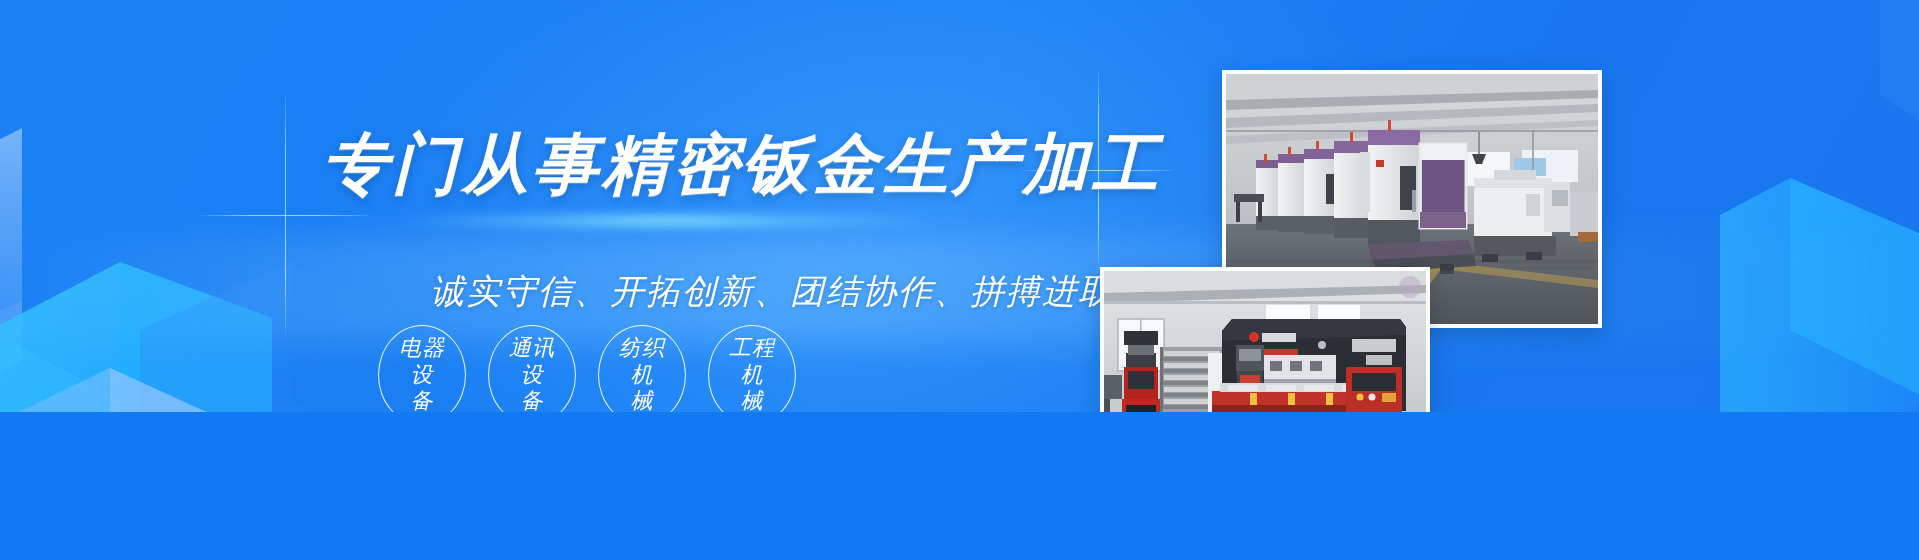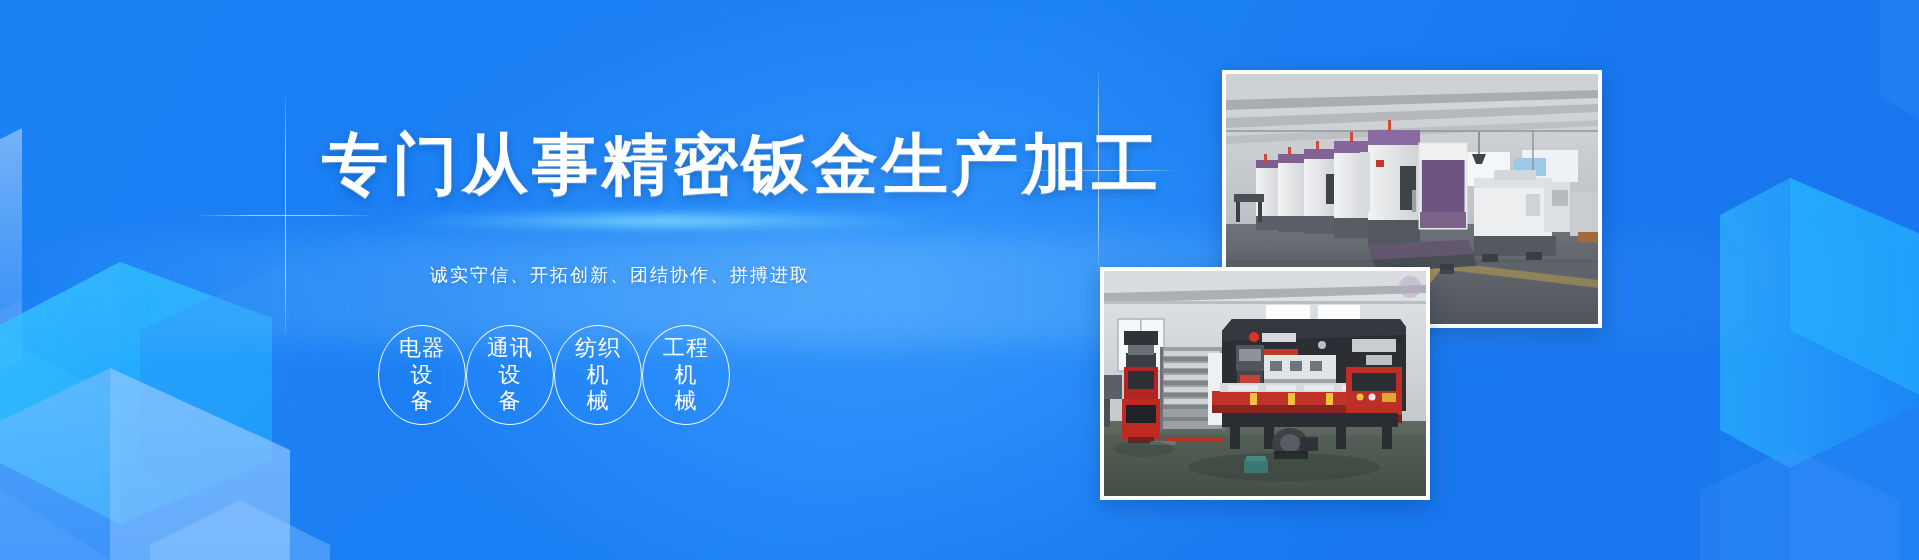--- a/index.html
+++ b/index.html
@@ -5,25 +5,26 @@
   * { margin:0; padding:0; box-sizing:border-box; }
   html,body { background:#1179f2; }
   body {
     width:1919px; height:560px;
     font-family:"Liberation Sans","DejaVu Sans",sans-serif;
     overflow:hidden;
   }
 
   .banner{
     position:relative;
-    width:1919px; height:560px;
+    width:1919px; height:412px;
     overflow:hidden;
     background:
       radial-gradient(ellipse 900px 520px at 46% 52%, rgba(70,165,255,.55) 0%, rgba(70,165,255,0) 62%),
       linear-gradient(118deg,#1b81f5 0%,#1a7ef4 28%,#1c82f6 48%,#1877ef 74%,#1a76ee 100%);
+    font-style: italic;
   }
 
   
   .bg-layer{ position:absolute; inset:0; pointer-events:none; }
   .bg-layer svg{ display:block; width:1919px; height:560px; }
 
   
   .light-band{
     position:absolute; left:0; right:0; top:236px; height:108px;
     background:linear-gradient(90deg, rgba(120,200,255,0) 0%, rgba(130,205,255,.22) 18%, rgba(150,215,255,.30) 42%, rgba(120,200,255,.14) 70%, rgba(120,200,255,0) 100%);
@@ -58,30 +59,30 @@
     text-shadow:0 3px 10px rgba(0,40,90,.30), 0 1px 0 rgba(255,255,255,.35);
   }
   .headline-glow{
     position:absolute; left:-24px; top:78px;
     width:740px; height:26px;
     background:radial-gradient(ellipse 50% 50% at 50% 50%, rgba(150,245,255,.95) 0%, rgba(120,215,255,.55) 34%, rgba(80,180,255,0) 76%);
     filter:blur(5px);
   }
 
   .subtitle{
-    position:absolute; left:430px; top:263px;
-    font-size:18px; letter-spacing:2px; color:#ffffff;
+    position:absolute; left:430px; top:269px;
+    font-size:34px; letter-spacing:2px; color:#ffffff;
     white-space:nowrap;
     text-shadow:0 1px 4px rgba(0,45,100,.28);
   }
 
   
   .tags{
     position:absolute; left:378px; top:325px;
-    display:flex; align-items:flex-start;
+    display:flex; gap:22px; align-items:flex-start;
   }
   .tag{
     width:88px; height:100px;
     border:1.5px solid rgba(255,255,255,.92);
     border-radius:50%;
     display:flex; align-items:center; justify-content:center;
     text-align:center;
     color:#ffffff;
     font-size:22px;
     line-height:1.22;

